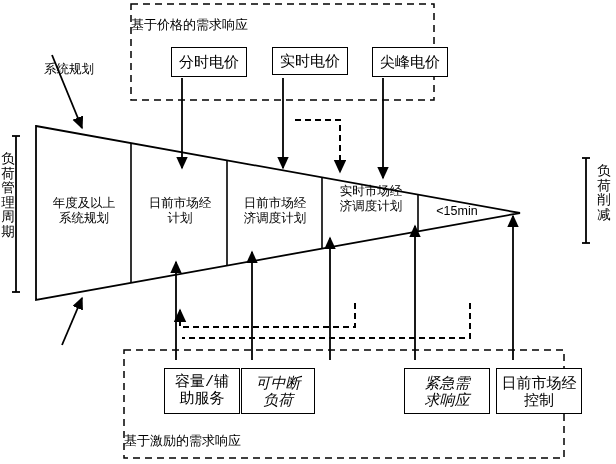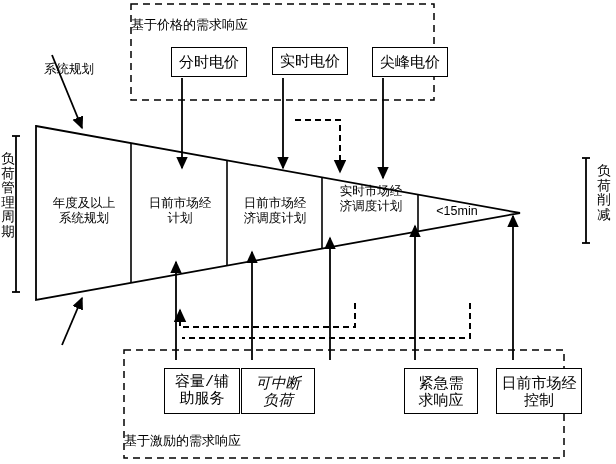--- a/index.html
+++ b/index.html
@@ -135,20 +135,20 @@
   <div class="seg-label" style="left:231px;top:196px;width:88px;">日前市场经
 济调度计划</div>
   <div class="seg-label" style="left:327px;top:184px;width:88px;">实时市场经
 济调度计划</div>
   <div class="seg-label" style="left:422px;top:204px;width:70px;">&lt;15min</div>
 
   <div class="node" style="left:138px;top:368px;width:76px;height:46px;font-family:Liberation Mono, monospace;">容量/辅
 助服务</div>
   <div class="node" style="left:215px;top:368px;width:74px;height:46px;font-style:italic;">可中断
 负荷</div>
-  <div class="node" style="left:378px;top:368px;width:74px;height:46px;">紧急需
+  <div class="node" style="left:378px;top:368px;width:86px;height:46px;font-style:italic;">紧急需
 求响应</div>
   <div class="node" style="left:470px;top:368px;width:86px;height:46px;">日前市场经
 控制</div>
 
   <div class="grp-title" style="left:124px;top:432px;width:440px;">基于激励的需求响应</div>
 
 </div>
 
 </body></html>

